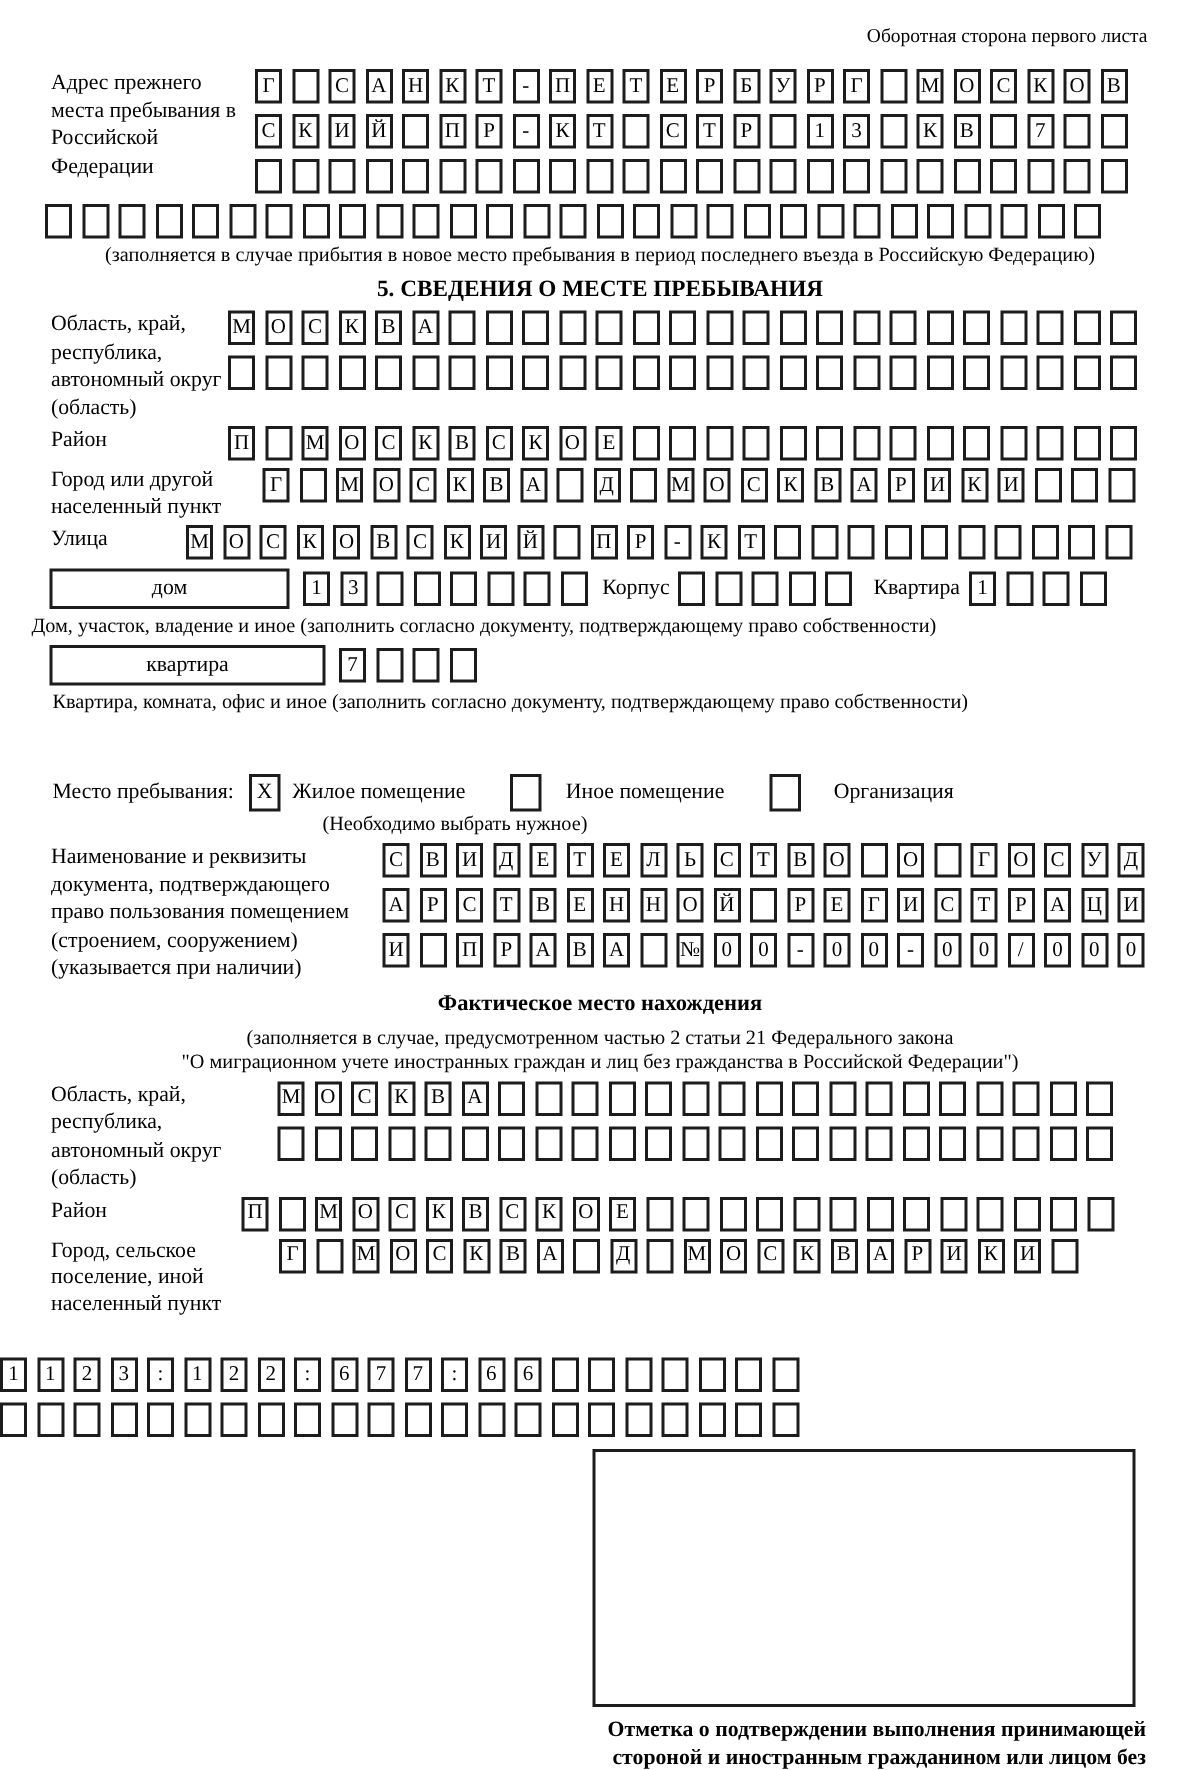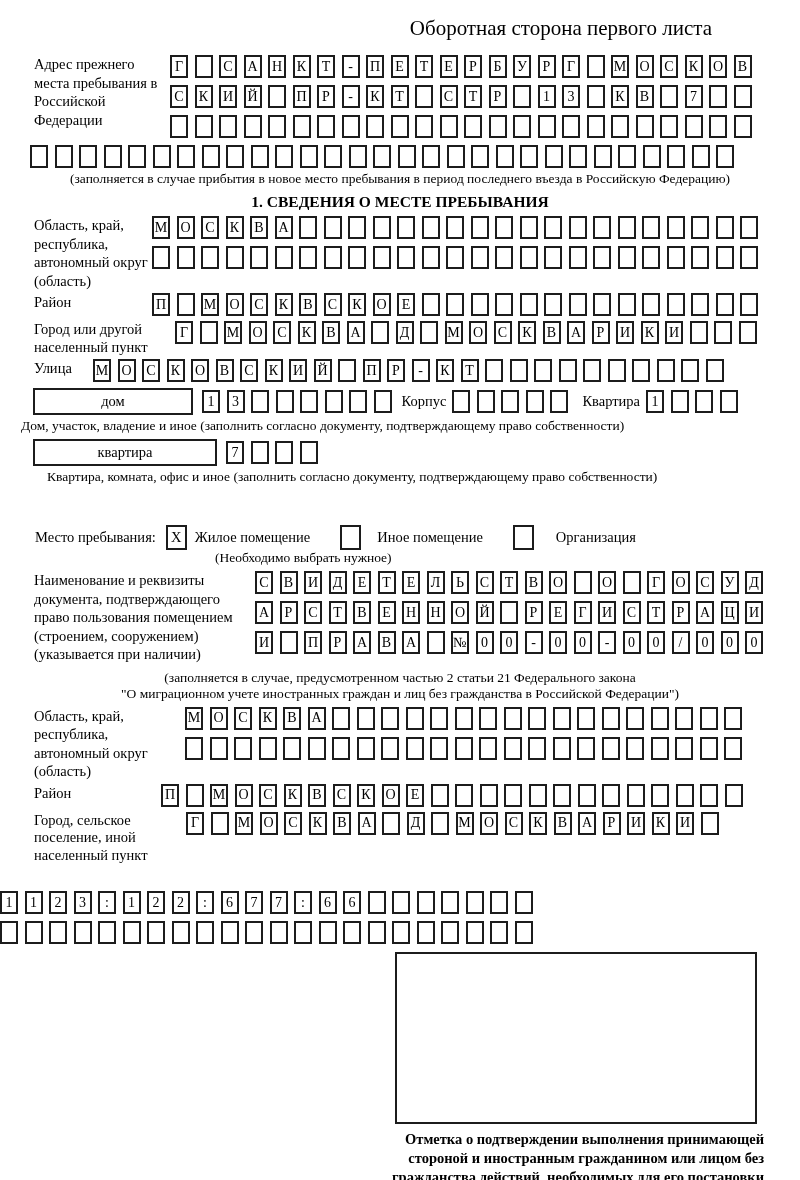--- a/index.html
+++ b/index.html
@@ -4,21 +4,21 @@
 <style>
   * { margin:0; padding:0; box-sizing:border-box; }
   html,body { background:#fff; }
   body {
     width:800px; height:1180px; overflow:hidden;
     font-family:"Liberation Serif", serif;
     color:#000;
   }
   .page { position:relative; width:800px; height:1180px; padding-top:16px; }
 
-  .corner { text-align:right; padding-right:88px; font-size:21px; }
+  .corner { text-align:right; padding-right:35px; font-size:13px; }
 
   .lbl { font-size:14.5px; line-height:18.5px; padding-left:34px; }
   .note { font-size:13.5px; }
   .center { text-align:center; }
   .bold-title { font-size:15.5px; font-weight:bold; text-align:center; }
 
   .row2col { display:flex; align-items:flex-start; }
   .grids { display:flex; flex-direction:column; gap:7px; }
 
   .cellrow { display:flex; gap:6.5px; }
@@ -50,21 +50,21 @@
   .stamp-caption {
     margin:6px 0 0 388px; width:376px;
     text-align:right; font-size:14.5px; line-height:19px;font-weight:bold;
   }
 
   
   .addr-lbl     { width:170px; }
   .oblast-lbl   { width:152px; }
   .raion-lbl    { width:152px; }
   .gorod-lbl    { width:175px; line-height:17.5px; }
-  .ulitsa-lbl   { width:93px; }
+  .ulitsa-lbl   { width:124px; }
   .doc-lbl      { width:255px; }
   .oblast2-lbl  { width:185px; }
   .raion2-lbl   { width:161px; }
   .gorod2-lbl   { width:186px; line-height:17.5px; }
   .kad-lbl      { width:233px; }
 
   .mt3 { margin-top:3px; } .mt5 { margin-top:5px; } .mt6 { margin-top:6px; }
   .mt7 { margin-top:7px; } .mt14 { margin-top:14px; }
 </style>
 </head>
@@ -183,21 +183,21 @@
       <span class="cell"></span>
       <span class="cell"></span>
       <span class="cell"></span>
       <span class="cell"></span>
       <span class="cell"></span>
       <span class="cell"></span>
       <span class="cell"></span>
     </div>
   <div class="note center mt3">(заполняется в случае прибытия в новое место пребывания в период последнего въезда в Российскую Федерацию)</div>
 
-  <div class="bold-title mt6">1. СВЕДЕНИЯ О МЕСТЕ ПРЕБЫВАНИЯ</div>
+  <div class="bold-title mt6">5. СВЕДЕНИЯ О МЕСТЕ ПРЕБЫВАНИЯ</div>
 
   <div class="row2col mt5">
     <div class="lbl oblast-lbl">Область, край, республика, автономный округ (область)</div>
     <div class="grids">
       <div class="cellrow">
           <span class="cell">М</span>
           <span class="cell">О</span>
           <span class="cell">С</span>
           <span class="cell">К</span>
           <span class="cell">В</span>
@@ -377,21 +377,21 @@
 
   <div class="inline-row mt5" style="margin-left:33px;">
     <div class="widebox" style="width:184px;">квартира</div>
     <div class="cellrow" style="margin-left:9px;">
         <span class="cell">7</span>
         <span class="cell"></span>
         <span class="cell"></span>
         <span class="cell"></span>
       </div>
   </div>
-  <div class="note mt3" style="padding-left:47px;">Квартира, комната, офис и иное (заполнить согласно документу, подтверждающему право собственности)</div>
+  <div class="note mt3" style="padding-left:35px;">Квартира, комната, офис и иное (заполнить согласно документу, подтверждающему право собственности)</div>
 
   <div class="inline-row mt5" style="margin-left:35px;margin-top:40px;">
     <div class="inline-lbl">Место пребывания:</div>
     <div class="checkbox" style="margin-left:10px;">X</div>
     <div class="inline-lbl" style="margin-left:8px;">Жилое помещение</div>
     <div class="checkbox" style="margin-left:30px;"></div>
     <div class="inline-lbl" style="margin-left:16px;">Иное помещение</div>
     <div class="checkbox" style="margin-left:30px;"></div>
     <div class="inline-lbl" style="margin-left:22px;">Организация</div>
   </div>
@@ -465,20 +465,21 @@
           <span class="cell">0</span>
           <span class="cell">0</span>
           <span class="cell">/</span>
           <span class="cell">0</span>
           <span class="cell">0</span>
           <span class="cell">0</span>
         </div>
     </div>
   </div>
 
+  <div class="bold-title mt6" style="font-size:15px;">Фактическое место нахождения</div>
   <div class="note center mt6">(заполняется в случае, предусмотренном частью 2 статьи 21 Федерального закона</div>
   <div class="note center">"О миграционном учете иностранных граждан и лиц без гражданства в Российской Федерации")</div>
 
   <div class="row2col mt5">
     <div class="lbl oblast2-lbl">Область, край, республика, автономный округ (область)</div>
     <div class="grids">
       <div class="cellrow">
           <span class="cell">М</span>
           <span class="cell">О</span>
           <span class="cell">С</span>

